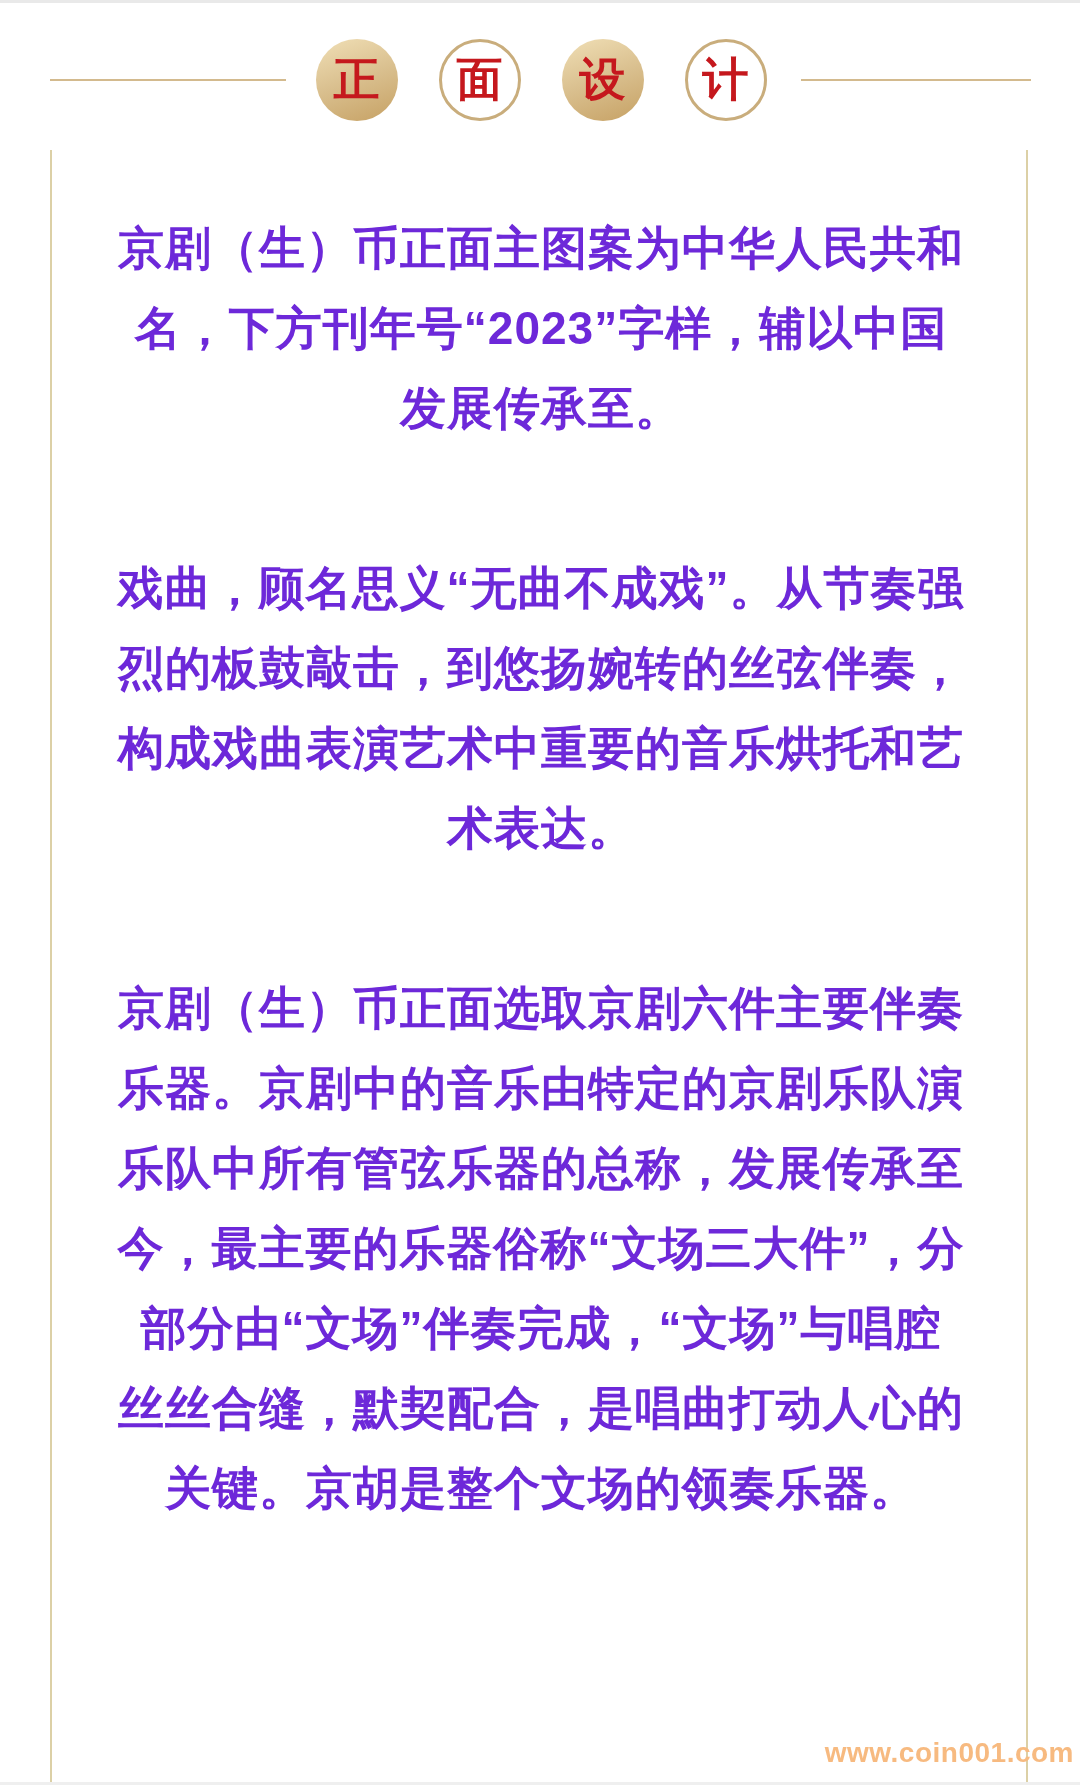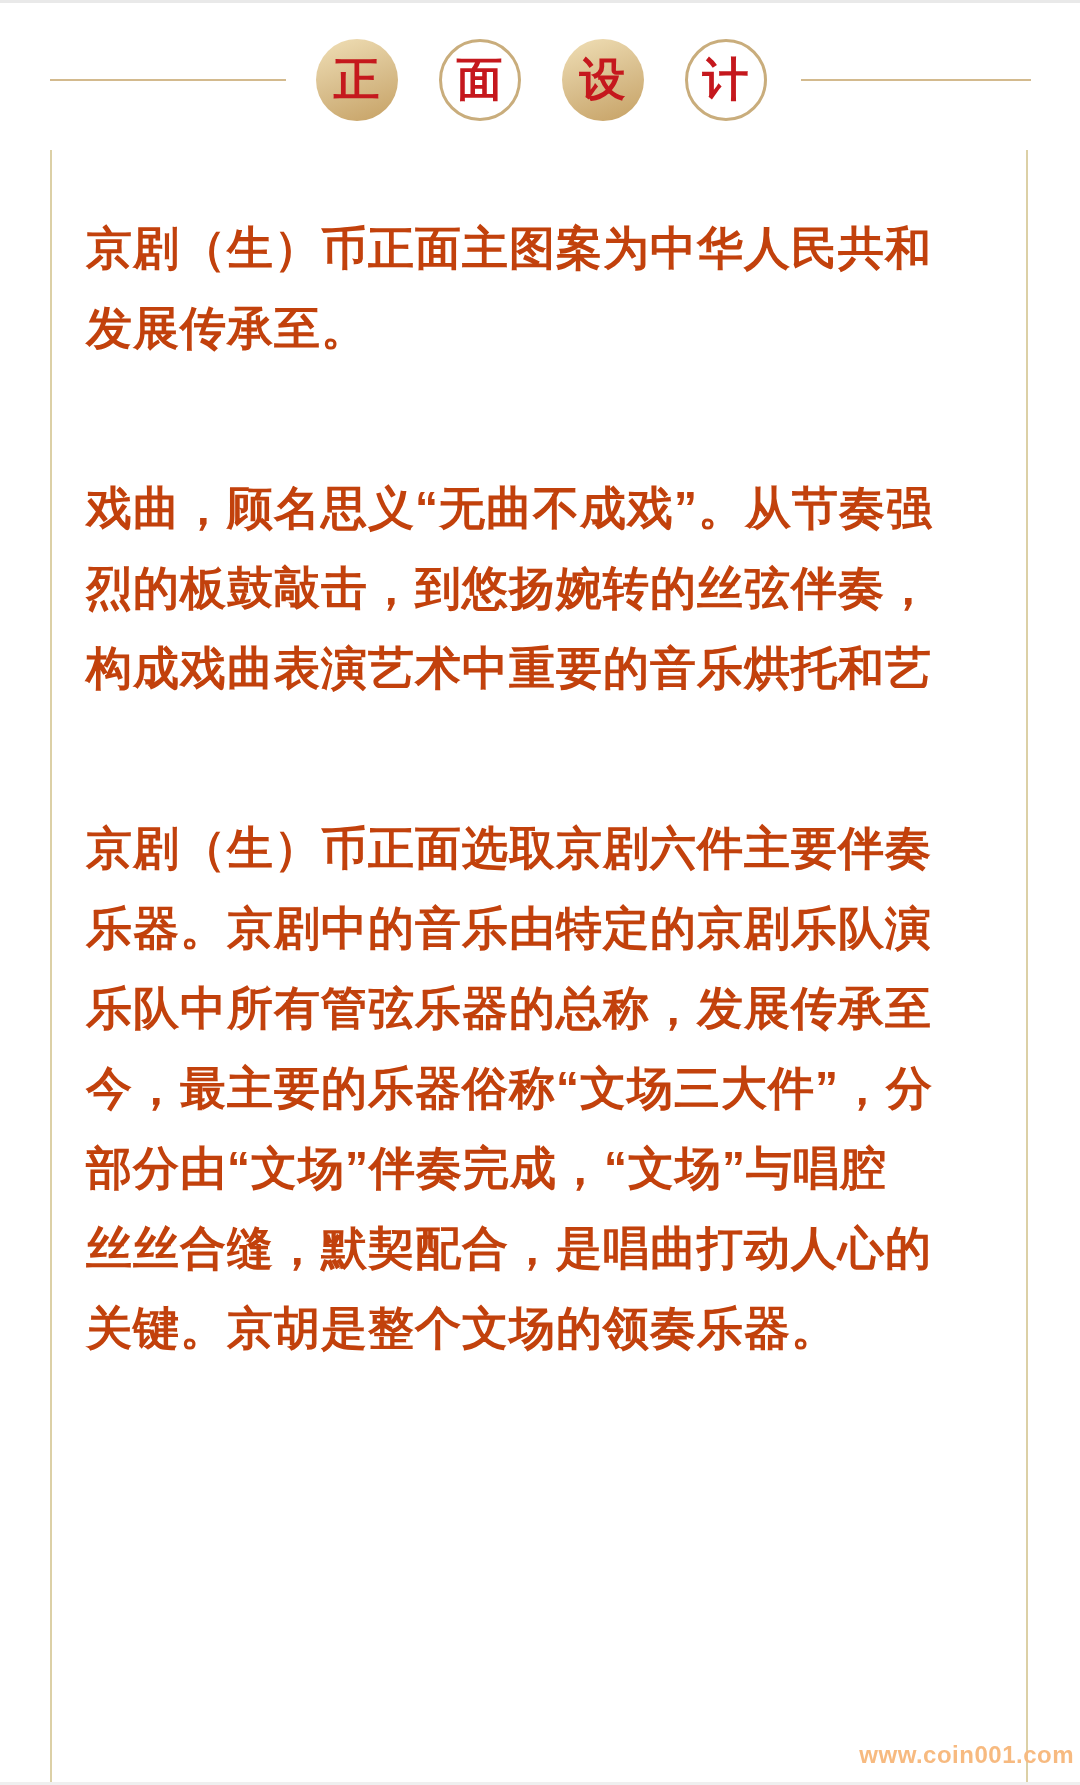--- a/index.html
+++ b/index.html
@@ -65,30 +65,31 @@
     box-sizing: border-box;
     padding: 58px 30px 0 34px;
     overflow: hidden;
   }
   .para { margin: 0 0 100px 0; }
   .para:last-child { margin-bottom: 0; }
   .text-line {
     font-size: 46px;
     line-height: 80px;
     font-weight: bold;
-    color: #c2410c;
+    color: #6d28d9;
     letter-spacing: 1px;
     white-space: nowrap;
+    text-align: center;
   }
   
   .watermark {
     position: absolute;
     right: 6px;
     bottom: 16px;
-    font-size: 24px;
+    font-size: 28px;
     font-weight: bold;
     color: #f7ba80;
     letter-spacing: 0.5px;
   }
   .bottom-divider {
     position: absolute;
     bottom: 0; left: 0;
     width: 100%; height: 3px;
     background: #efefef;
   }
@@ -106,27 +107,29 @@
     <div class="badge outlined">面</div>
     <div class="badge filled">设</div>
     <div class="badge outlined">计</div>
     <span class="header-rule right"></span>
   </div>
 
   <div class="content-box">
 
     <div class="para">
       <div class="text-line">京剧（生）币正面主图案为中华人民共和</div>
+      <div class="text-line">名，下方刊年号“2023”字样，辅以中国</div>
       <div class="text-line">发展传承至。</div>
     </div>
 
     <div class="para">
       <div class="text-line">戏曲，顾名思义“无曲不成戏”。从节奏强</div>
       <div class="text-line">烈的板鼓敲击，到悠扬婉转的丝弦伴奏，</div>
       <div class="text-line">构成戏曲表演艺术中重要的音乐烘托和艺</div>
+      <div class="text-line">术表达。</div>
     </div>
 
     <div class="para">
       <div class="text-line">京剧（生）币正面选取京剧六件主要伴奏</div>
       <div class="text-line">乐器。京剧中的音乐由特定的京剧乐队演</div>
       <div class="text-line">乐队中所有管弦乐器的总称，发展传承至</div>
       <div class="text-line">今，最主要的乐器俗称“文场三大件”，分</div>
       <div class="text-line">部分由“文场”伴奏完成，“文场”与唱腔</div>
       <div class="text-line">丝丝合缝，默契配合，是唱曲打动人心的</div>
       <div class="text-line">关键。京胡是整个文场的领奏乐器。</div>

